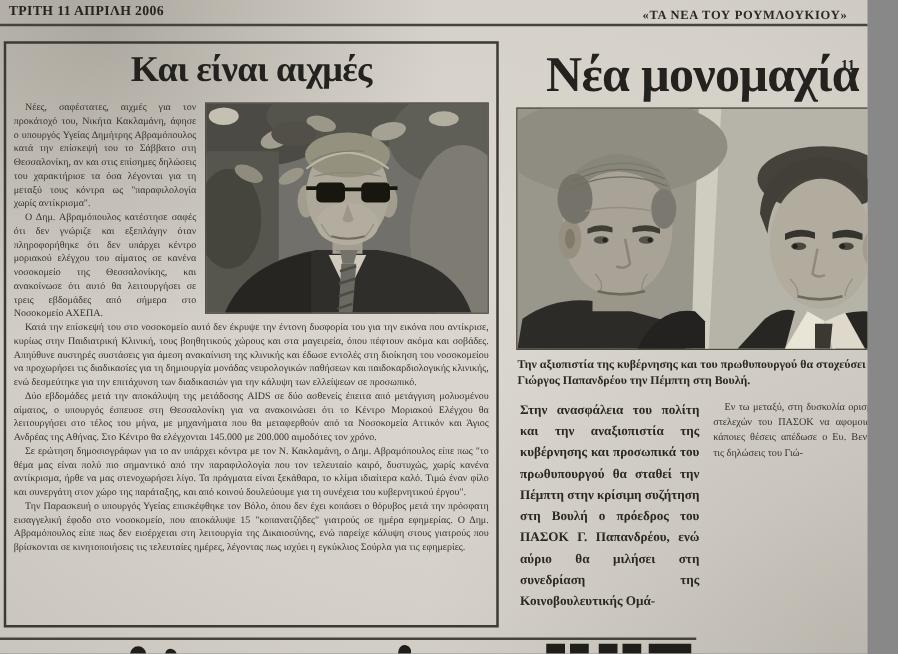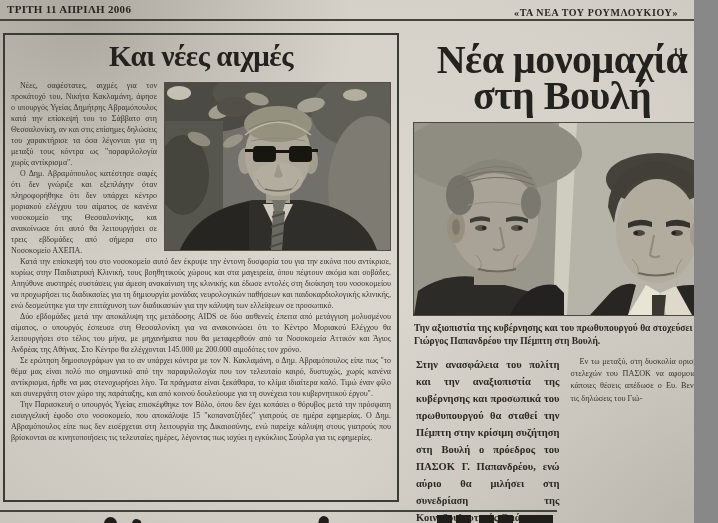--- a/index.html
+++ b/index.html
@@ -59,21 +59,21 @@
 
   <div>
     <span class="hdr-date">ΤΡΙΤΗ 11 ΑΠΡΙΛΗ 2006</span>
     <span class="hdr-masthead">«ΤΑ ΝΕΑ ΤΟΥ ΡΟΥΜΛΟΥΚΙΟΥ»</span>
     <span class="hdr-pagenum">11</span>
     <div class="hdr-rule"></div>
   </div>
 
   <section class="art-left">
     <h1>
-      <span style="display:block">Και νέες αιχμές</span>
+      <span style="display:block">Και είναι αιχμές</span>
     </h1>
     <div class="body-left">
       <div class="photo1">
         <svg width="225" height="167" viewBox="0 0 225 167" xmlns="http://www.w3.org/2000/svg">
           <rect width="225" height="167" fill="#71706a"></rect>
           <ellipse cx="40" cy="18" rx="62" ry="32" fill="#4b4a44"></ellipse>
           <ellipse cx="120" cy="10" rx="72" ry="26" fill="#54534c"></ellipse>
           <ellipse cx="198" cy="28" rx="52" ry="38" fill="#605f57"></ellipse>
           <rect x="0" y="38" width="58" height="129" fill="#57564e"></rect>
           <ellipse cx="18" cy="92" rx="26" ry="40" fill="#45443d"></ellipse>
@@ -122,21 +122,20 @@
       <p>Δύο εβδομάδες μετά την αποκάλυψη της μετάδοσης AIDS σε δύο ασθενείς έπειτα από μετάγγιση μολυσμένου αίματος, ο υπουργός έσπευσε στη Θεσσαλονίκη για να ανακοινώσει ότι το Κέντρο Μοριακού Ελέγχου θα λειτουργήσει στο τέλος του μήνα, με μηχανήματα που θα μεταφερθούν από τα Νοσοκομεία Αττικόν και Άγιος Ανδρέας της Αθήνας. Στο Κέντρο θα ελέγχονται 145.000 με 200.000 αιμοδότες τον χρόνο.</p>
       <p>Σε ερώτηση δημοσιογράφων για το αν υπάρχει κόντρα με τον Ν. Κακλαμάνη, ο Δημ. Αβραμόπουλος είπε πως "το θέμα μας είναι πολύ πιο σημαντικό από την παραφιλολογία που τον τελευταίο καιρό, δυστυχώς, χωρίς κανένα αντίκρισμα, ήρθε να μας στενοχωρήσει λίγο. Τα πράγματα είναι ξεκάθαρα, το κλίμα ιδιαίτερα καλό. Τιμώ έναν φίλο και συνεργάτη στον χώρο της παράταξης, και από κοινού δουλεύουμε για τη συνέχεια του κυβερνητικού έργου".</p>
       <p>Την Παρασκευή ο υπουργός Υγείας επισκέφθηκε τον Βόλο, όπου δεν έχει κοπάσει ο θόρυβος μετά την πρόσφατη εισαγγελική έφοδο στο νοσοκομείο, που αποκάλυψε 15 "κοπανατζήδες" γιατρούς σε ημέρα εφημερίας. Ο Δημ. Αβραμόπουλος είπε πως δεν εισέρχεται στη λειτουργία της Δικαιοσύνης, ενώ παρείχε κάλυψη στους γιατρούς που βρίσκονται σε κινητοποιήσεις τις τελευταίες ημέρες, λέγοντας πως ισχύει η εγκύκλιος Σούρλα για τις εφημερίες.</p>
 
     </div>
   </section>
 
   <section class="art-right">
     <h1>
       <span style="display:block">Νέα μονομαχία</span>
-      <span style="display:block">στη Βουλή</span>
     </h1>
     <div class="photo2">
       <svg width="303" height="192" viewBox="0 0 303 192" xmlns="http://www.w3.org/2000/svg">
         <rect width="303" height="192" fill="#99968c"></rect>
         <rect x="150" width="153" height="192" fill="#b6b3a8"></rect>
         <polygon points="145,0 163,0 153,192 139,192" fill="#cfccc0"></polygon>
 
         <ellipse cx="78" cy="30" rx="90" ry="40" fill="#8f8c82"></ellipse>
         <path d="M0,192 L4,168 Q30,150 62,154 L120,170 L134,192 Z" fill="#2c2b27"></path>
         <path d="M96,192 Q112,158 142,162 L150,170 L150,192 Z" fill="#232220"></path>

